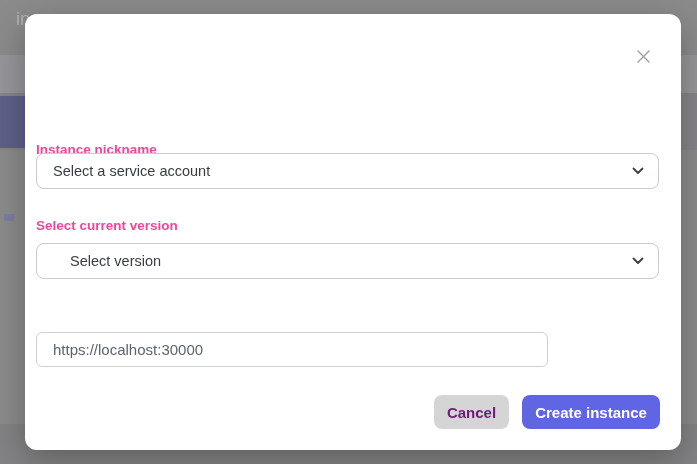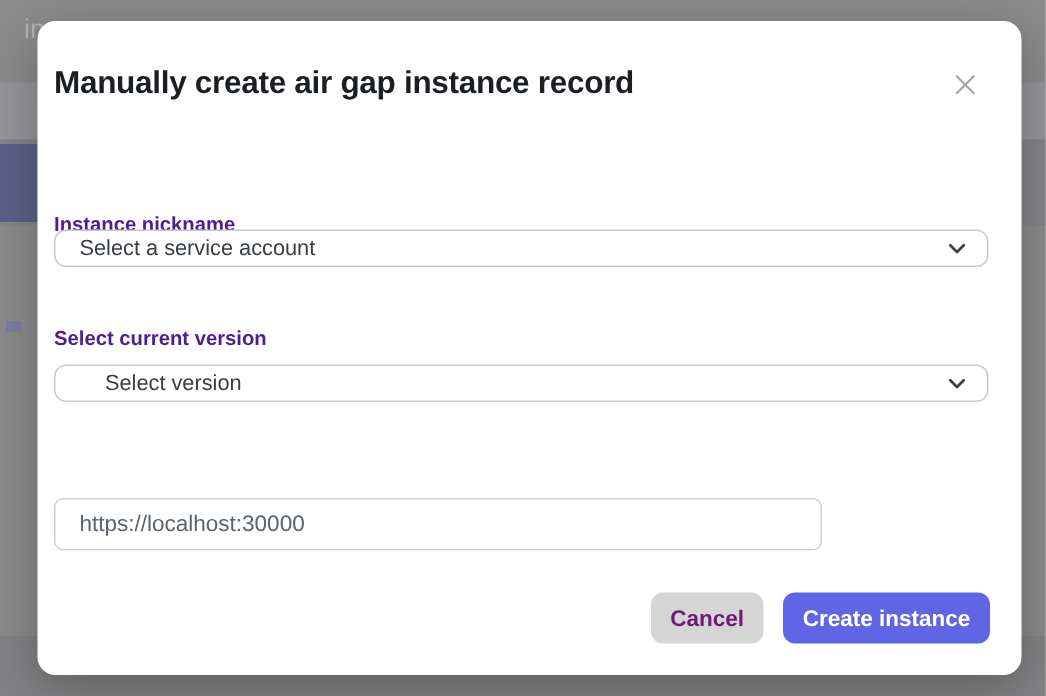--- a/index.html
+++ b/index.html
@@ -52,27 +52,27 @@
   .close-btn {
     position: absolute; left: 604px; top: 28px;
     width: 28px; height: 28px;
     display: flex; align-items: center; justify-content: center;
     cursor: pointer; background: none; border: none;
     font-size: 20px; line-height: 1; color: #a2a3a8;
     font-weight: 400;
   }
   .field-label {
     position: absolute; left: 11px;
-    font-size: 13.5px; font-weight: 700; color: #4c1d95;
+    font-size: 13.5px; font-weight: 700; color: #ec4899;
   }
   .label-1 { top: 128px; }
   .label-2 { top: 204px; }
   .label-3 { top: 293px; }
   .select-box {
-    position: absolute; left: 11px; width: 623px; height: 25px;
+    position: absolute; left: 11px; width: 623px; height: 36px;
     border: 1px solid #c8ccd0; border-radius: 8px;
     background: #ffffff;
     display: flex; align-items: center;
     padding: 0 14px 0 16px;
     font-size: 14.5px; color: #383d42;
     cursor: pointer;
   }
   .select-1 { top: 139px; }
   .select-2 { top: 229px; padding-left: 33px; }
   .select-value { flex: 1; }
@@ -113,21 +113,20 @@
   <div class="bg-band-light"></div>
   <div class="bg-band-row"></div>
   <div class="bg-purple-row">
     <div class="bg-purple-mark"></div>
   </div>
   <div class="bg-band-bottom"></div>
 </div>
 
 <div class="modal">
 
-  <h1 class="modal-title">Manually create air gap instance record</h1>
 
   <button class="close-btn" aria-label="Close">
     <svg class="x-glyph" width="15" height="15" viewBox="0 0 15 15">
       <line x1="1.5" y1="1.5" x2="13.5" y2="13.5" stroke="#a2a3a8" stroke-width="1.4"></line>
       <line x1="13.5" y1="1.5" x2="1.5" y2="13.5" stroke="#a2a3a8" stroke-width="1.4"></line>
     </svg>
   </button>
 
   <label class="field-label label-1">Instance nickname</label>
   <div class="select-box select-1" role="combobox">

